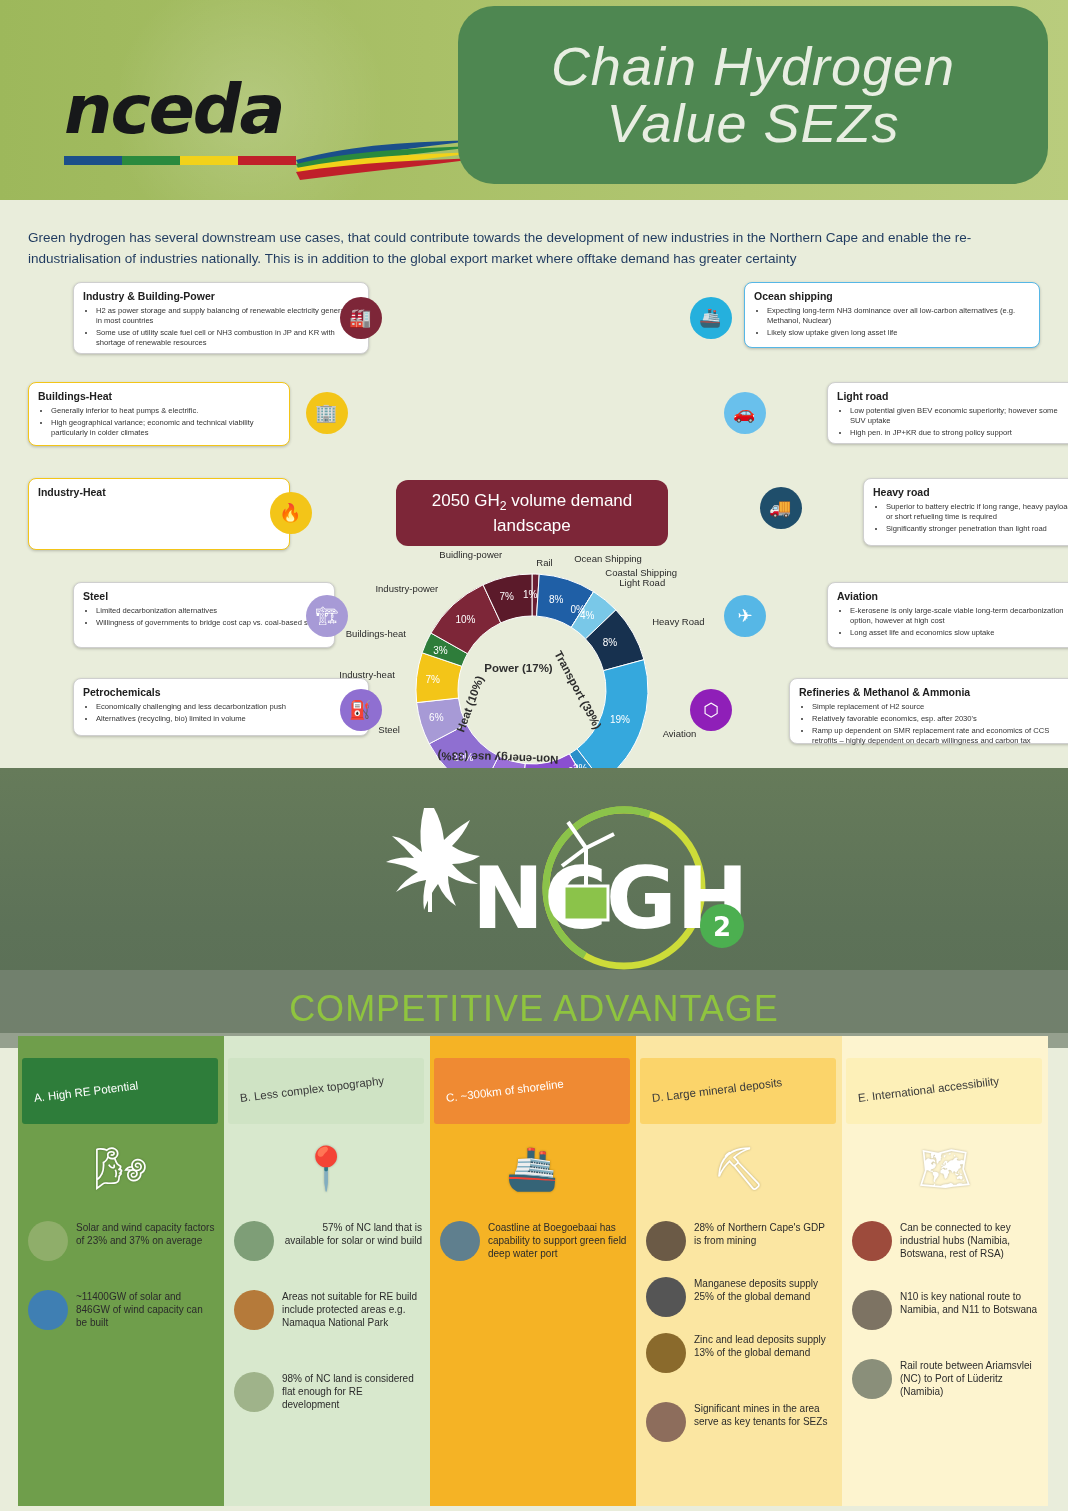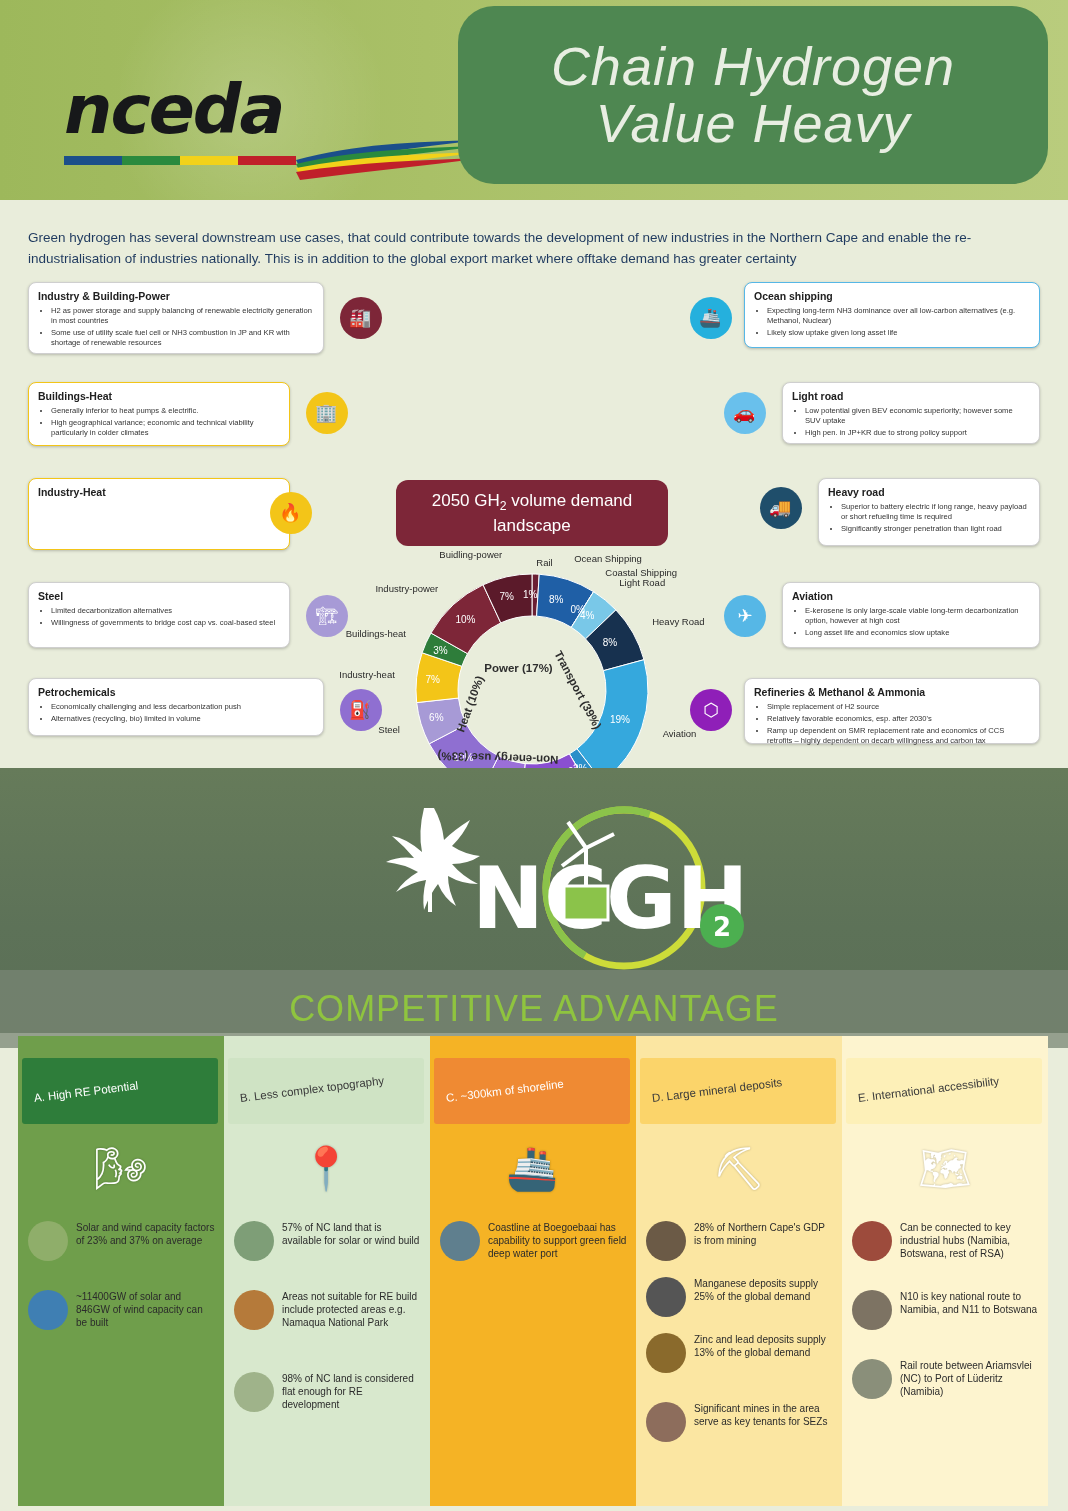--- a/index.html
+++ b/index.html
@@ -48,21 +48,21 @@
   .card {
     position:absolute; background:#fff; border-radius:8px;
     box-shadow:0 1px 3px rgba(0,0,0,0.22);
     padding:7px 9px 8px 9px;
   }
   .card h4 { margin:0 0 4px 0; font-size:10.5px; color:#202020; font-weight:bold; }
   .card ul { margin:0; padding-left:13px; }
   .card li { font-size:7.6px; color:#333; line-height:1.35; margin-bottom:1.5px; }
   .card.yellow { border:1px solid #f3c518; }
   .card.blue { border:1px solid #56b7e6; }
-  .card.grey { border:1px solid #cfcfcf; }
+  .card.grey { border:1px solid #cfcfcf;margin-left:45px; }
 
   
   .bub {
     position:absolute; width:42px; height:42px; border-radius:50%;
     display:flex; align-items:center; justify-content:center; color:#fff; font-size:18px;
   }
 
   
   .donut-panel { position:absolute; left:330px; top:268px; width:404px; height:480px; }
   .donut-title {
@@ -128,21 +128,21 @@
     <rect x="58" y="16" width="58" height="9" fill="#2a8a3e"></rect>
     <rect x="116" y="16" width="58" height="9" fill="#f2d21a"></rect>
     <rect x="174" y="16" width="58" height="9" fill="#c0202a"></rect>
     <path d="M232 20 C 290 4, 350 2, 414 0 C 352 8, 292 14, 236 28 Z" fill="#1b4f8a"></path>
     <path d="M232 24 C 292 10, 352 8, 416 6 C 354 14, 294 20, 236 32 Z" fill="#2a8a3e"></path>
     <path d="M232 28 C 294 16, 354 14, 418 12 C 356 20, 296 26, 236 36 Z" fill="#f2d21a"></path>
     <path d="M232 32 C 296 22, 356 20, 420 18 C 358 26, 298 32, 236 40 Z" fill="#c0202a"></path>
   </svg>
   <div class="title-box">
     <div>Chain Hydrogen</div>
-    <div>Value Heavy</div>
+    <div>Value SEZs</div>
   </div>
 </div>
 
 <div class="intro">
   <div class="intro-text">Green hydrogen has several downstream use cases, that could contribute towards the development of new industries in the Northern Cape and enable the re-industrialisation of industries nationally. This is in addition to the global export market where offtake demand has greater certainty</div>
 
   <div class="card grey" style="left:28px; top:82px; width:296px; height:72px;">
     <h4>Industry &amp; Building-Power</h4>
     <ul>
       <li>H2 as power storage and supply balancing of renewable electricity generation in most countries</li>
@@ -341,21 +341,21 @@
         <div class="thumb" style="background:#3f7fb3"></div>
                        <p>~11400GW of solar and 846GW of wind capacity can be built</p>
       </div>
     </div>
     <div class="col">
       <div class="body" style="background:#d8e8cd"></div>
       <div class="tab light" style="background: rgb(207, 227, 196);">
         <span>B. Less complex topography</span>
       </div>
       <div class="topicon"><span style="font-size:42px;color:#ffffff;filter:drop-shadow(0 0 1px rgba(0,0,0,.25))">📍</span></div>
-      <div class="item" style="top: 185px;">
+      <div class="item" style="top: 185px; text-align: right;">
         <div class="thumb" style="background:#7e9e77"></div>
                        <p>57% of NC land that is available for solar or wind build</p>
       </div>
       <div class="item" style="top: 254px;">
         <div class="thumb" style="background:#b57a3a"></div>
                        <p>Areas not suitable for RE build include protected areas e.g. Namaqua National Park</p>
       </div>
       <div class="item" style="top: 336px;">
         <div class="thumb" style="background:#9fb38a"></div>
                        <p>98% of NC land is considered flat enough for RE development</p>

